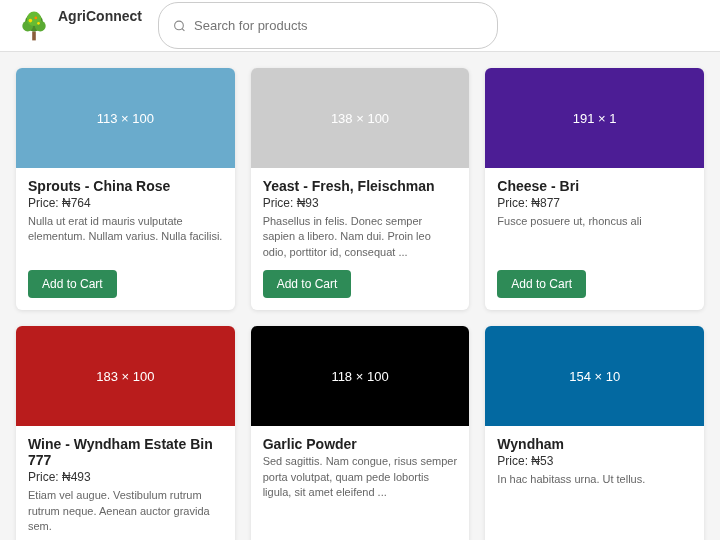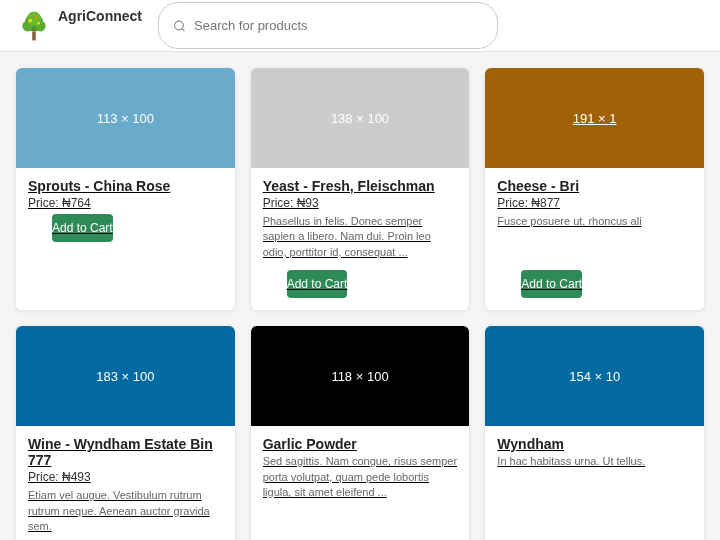--- a/index.html
+++ b/index.html
@@ -78,21 +78,20 @@
       color: #fff;
       font-weight: 500;
       height: 100px;
     }
 
     .product-info {
       padding: 10px 12px 12px;
       display: flex;
       flex-direction: column;
       flex: 1;
-      text-decoration: underline;
     }
 
     .product-name {
       font-size: 14px;
       font-weight: bold;
       color: #222;
       margin-bottom: 2px;
     }
 
     .product-price {
@@ -111,26 +110,25 @@
       display: -webkit-box;
       -webkit-line-clamp: 3;
       -webkit-box-orient: vertical;
     }
 
     .add-to-cart-btn {
       background: #2e8b57;
       color: #fff;
       border: none;
       border-radius: 4px;
-      padding: 7px 0;
+      padding: 7px 14px;
       font-size: 12px;
       cursor: pointer;
       align-self: flex-start;
       font-weight: 500;
-      margin-left: 24px;
     }
   </style>
 </head>
 <body>
 
 <header class="header">
   <div class="logo-area">
     <svg class="logo-icon" viewBox="0 0 40 40" xmlns="http://www.w3.org/2000/svg">
 
       <rect x="18" y="26" width="4" height="10" fill="#8B5E3C"></rect>
@@ -156,47 +154,48 @@
 </header>
 
 <div class="grid-container" id="product-grid">
 <div class="product-card">
     <div class="product-image" style="background-color: #6aabcc;">
       <span>113 × 100</span>
     </div>
     <div class="product-info">
       <div class="product-name">Sprouts - China Rose</div>
       <div class="product-price">Price: ₦764</div>
+      <div class="product-desc">Nulla ut erat id mauris vulputate elementum. Nullam varius. Nulla facilisi.</div>
       <button class="add-to-cart-btn">Add to Cart</button>
     </div>
   </div>
     <div class="product-card">
     <div class="product-image" style="background-color: #cccccc;">
       <span>138 × 100</span>
     </div>
     <div class="product-info">
       <div class="product-name">Yeast - Fresh, Fleischman</div>
       <div class="product-price">Price: ₦93</div>
       <div class="product-desc">Phasellus in felis. Donec semper sapien a libero. Nam dui. Proin leo odio, porttitor id, consequat ...</div>
       <button class="add-to-cart-btn">Add to Cart</button>
     </div>
   </div>
     <div class="product-card">
-    <div class="product-image" style="background-color: #a16207; text-decoration: underline;">
+    <div class="product-image" style="background-color: #4c1d95;">
       <span>191 × 1</span>
     </div>
     <div class="product-info">
       <div class="product-name">Cheese - Bri</div>
       <div class="product-price">Price: ₦877</div>
       <div class="product-desc">Fusce posuere ut, rhoncus ali</div>
       <button class="add-to-cart-btn">Add to Cart</button>
     </div>
   </div>
     <div class="product-card">
-    <div class="product-image" style="background-color: #0369a1;">
+    <div class="product-image" style="background-color: #b91c1c;">
       <span>183 × 100</span>
     </div>
     <div class="product-info">
       <div class="product-name">Wine - Wyndham Estate Bin 777</div>
       <div class="product-price">Price: ₦493</div>
       <div class="product-desc">Etiam vel augue. Vestibulum rutrum rutrum neque. Aenean auctor gravida sem.</div>
 
     </div>
   </div>
     <div class="product-card">
@@ -208,17 +207,18 @@
       <div class="product-desc">Sed sagittis. Nam congue, risus semper porta volutpat, quam pede lobortis ligula, sit amet eleifend ...</div>
 
     </div>
   </div>
     <div class="product-card">
     <div class="product-image" style="background-color: #0369a1;">
       <span>154 × 10</span>
     </div>
     <div class="product-info">
       <div class="product-name">Wyndham</div>
+      <div class="product-price">Price: ₦53</div>
       <div class="product-desc">In hac habitass urna. Ut tellus.</div>
 
     </div>
   </div>
   </div>
 
 </body></html>

